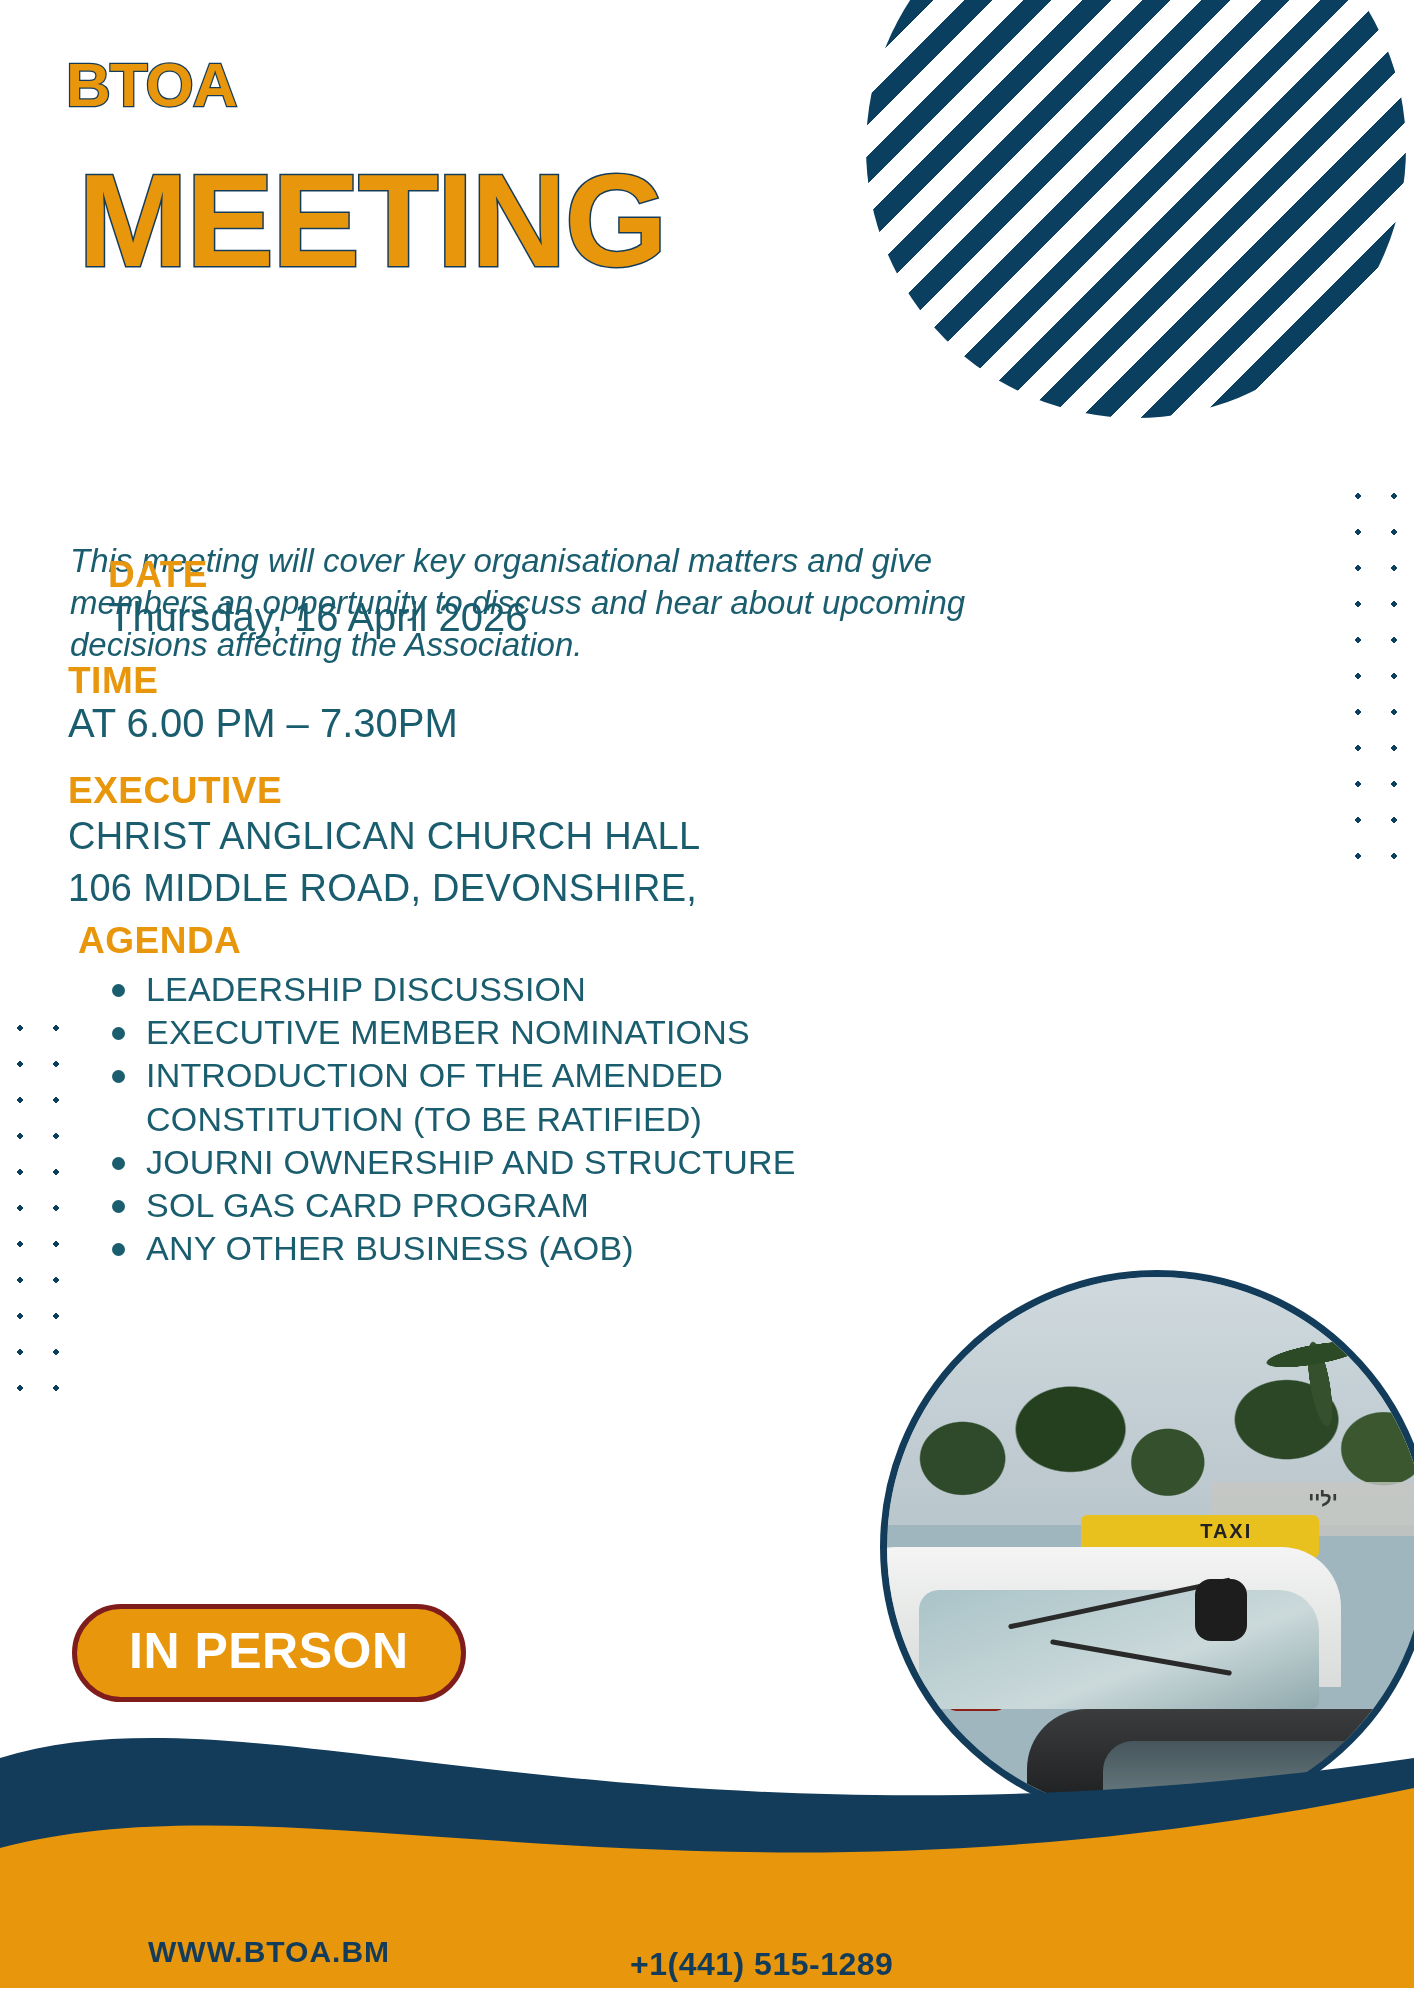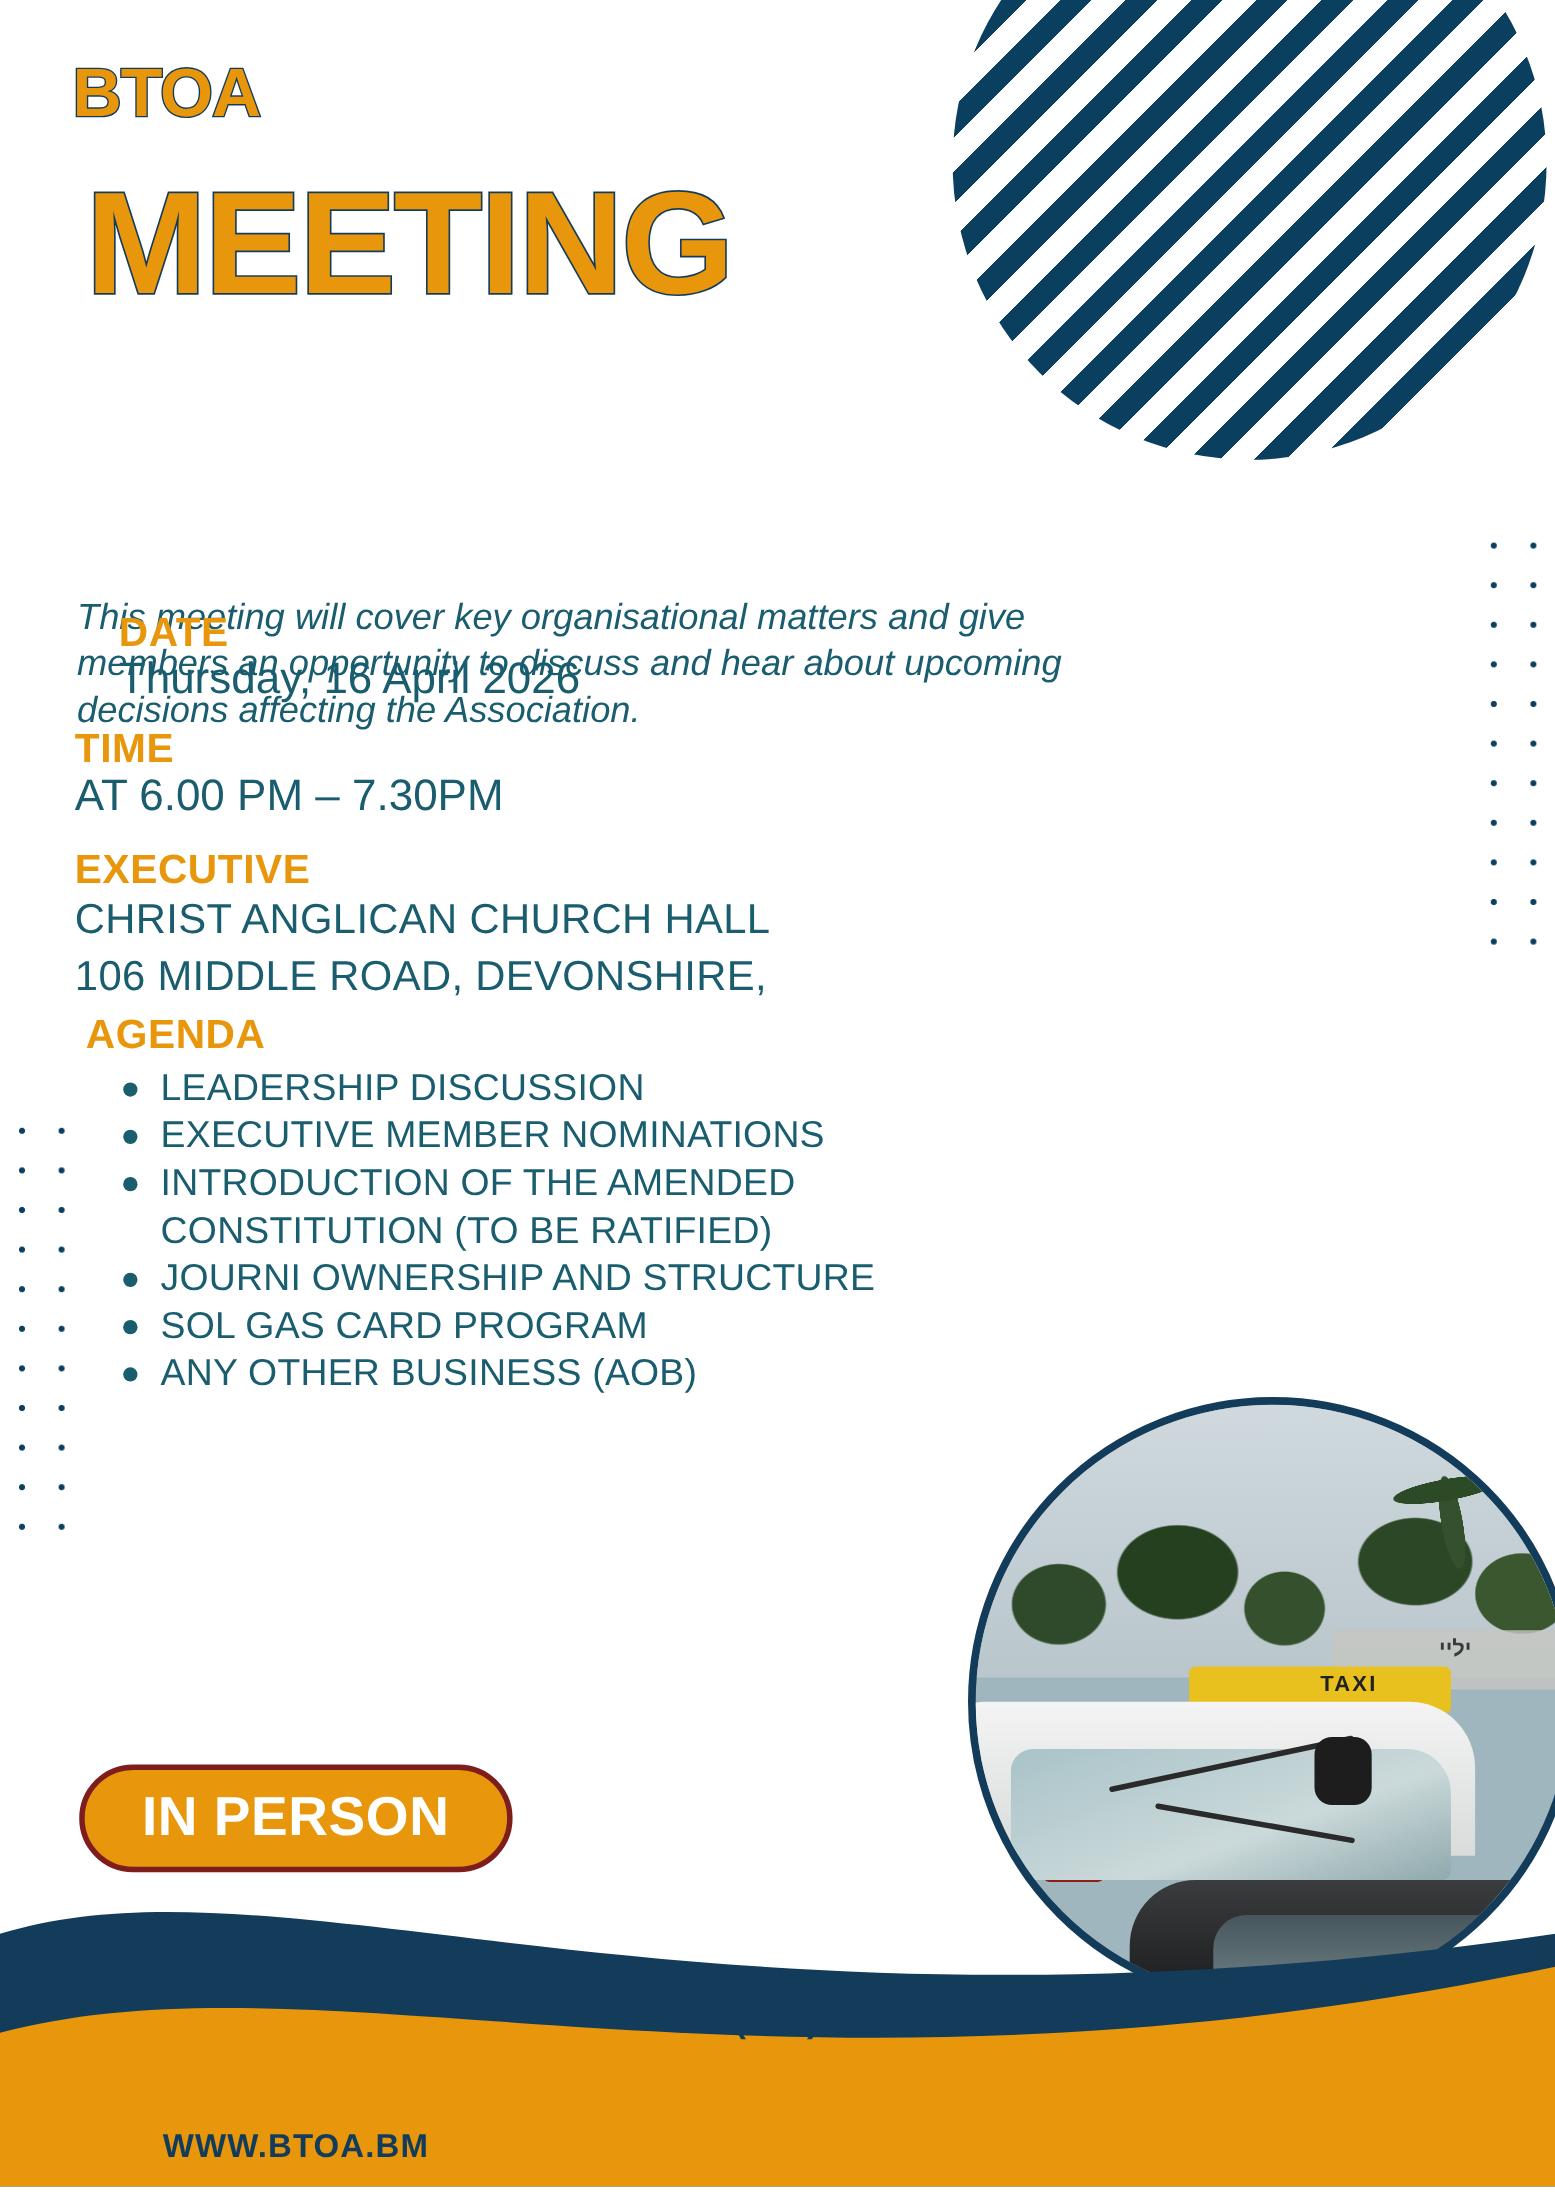--- a/index.html
+++ b/index.html
@@ -163,21 +163,21 @@
     pointer-events:none;
   }
 
   
   .footer-web{
     position:absolute;left:148px;top:1935px;
     font-size:30px;font-weight:bold;
     color:#133c5b;letter-spacing:1px;
   }
   .footer-phone{
-    position:absolute;left:630px;top:1818px;
+    position:absolute;left:630px;top:1946px;
     font-size:32px;font-weight:bold;
     color:#133c5b;letter-spacing:0.5px;
   }
 
   
   .photo{
     position:absolute;
     left:880px;top:1270px;
     width:540px;height:540px;
     border-radius:50%;

